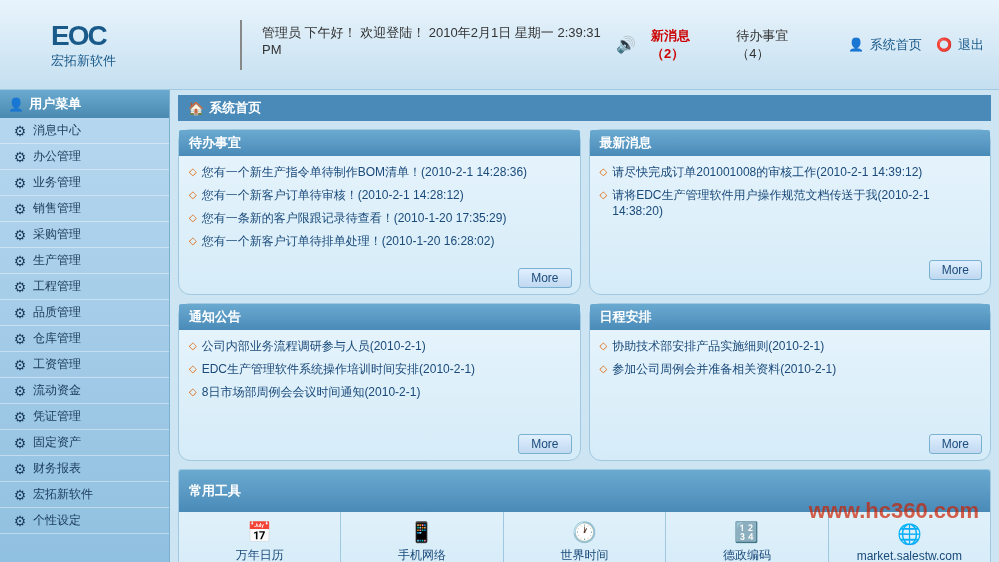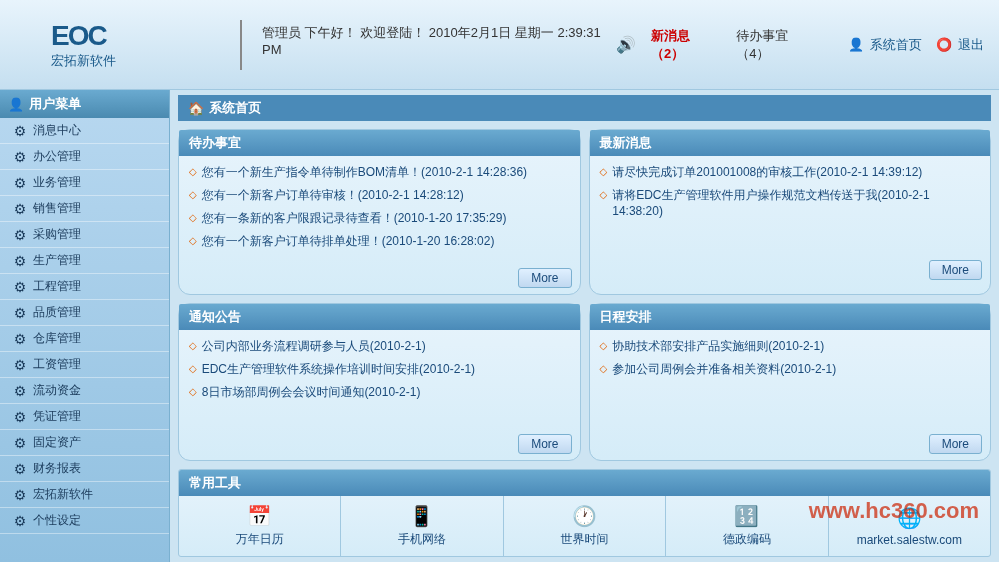--- a/index.html
+++ b/index.html
@@ -40,21 +40,21 @@
     .panel { background: linear-gradient(180deg, #e8f4fc 0%, #d5ecf8 100%); border: 1px solid #a0c8e0; border-radius: 12px; flex: 1; }
     .panel-header { background: linear-gradient(180deg, #6aaad0 0%, #4a8ab8 100%); color: white; font-size: 13px; font-weight: bold; padding: 4px 10px; border-radius: 2px 2px 0 0; }
     .panel-body { padding: 8px 10px; min-height: 100px; }
     .panel-item { display: flex; align-items: flex-start; gap: 5px; margin-bottom: 6px; font-size: 12px; color: #1a4a7a; cursor: pointer; }
     .diamond { color: #e06000; font-size: 10px; flex-shrink: 0; margin-top: 2px; }
     .panel-footer { display: flex; justify-content: flex-end; padding: 4px 8px 6px; }
     .more-btn { background: linear-gradient(180deg, #e0f0ff 0%, #c0d8f0 100%); border: 1px solid #7ab0d0; border-radius: 3px; padding: 2px 12px; font-size: 12px; color: #1a4a7a; cursor: pointer; }
 
     
     #tools-section { background: linear-gradient(180deg, #e8f4fc 0%, #d5ecf8 100%); border: 1px solid #a0c8e0; border-radius: 3px; margin-bottom: 8px; }
-    #tools-header { background: linear-gradient(180deg, #6aaad0 0%, #4a8ab8 100%); color: white; font-size: 13px; font-weight: bold; padding: 4px 10px; border-radius: 2px 2px 0 0; }
+    #tools-header { background: linear-gradient(180deg, #6aaad0 0%, #4a8ab8 100%); color: white; font-size: 13px; font-weight: bold; padding: 12px 10px; border-radius: 2px 2px 0 0; }
     #tools-body { display: flex; gap: 0; }
     .tool-item { flex: 1; display: flex; flex-direction: column; align-items: center; justify-content: center; padding: 8px 5px; font-size: 12px; color: #1a4a7a; cursor: pointer; border-right: 1px solid #a0c8e0; gap: 3px; }
     .tool-item:last-child { border-right: none; }
     .tool-icon { font-size: 20px; }
 
     
     #hc360 { position: absolute; bottom: 38px; right: 20px; font-size: 22px; color: #cc2200; font-weight: bold; opacity: 0.7; pointer-events: none; z-index: 2; }
   </style>
 </head>
 <body>

